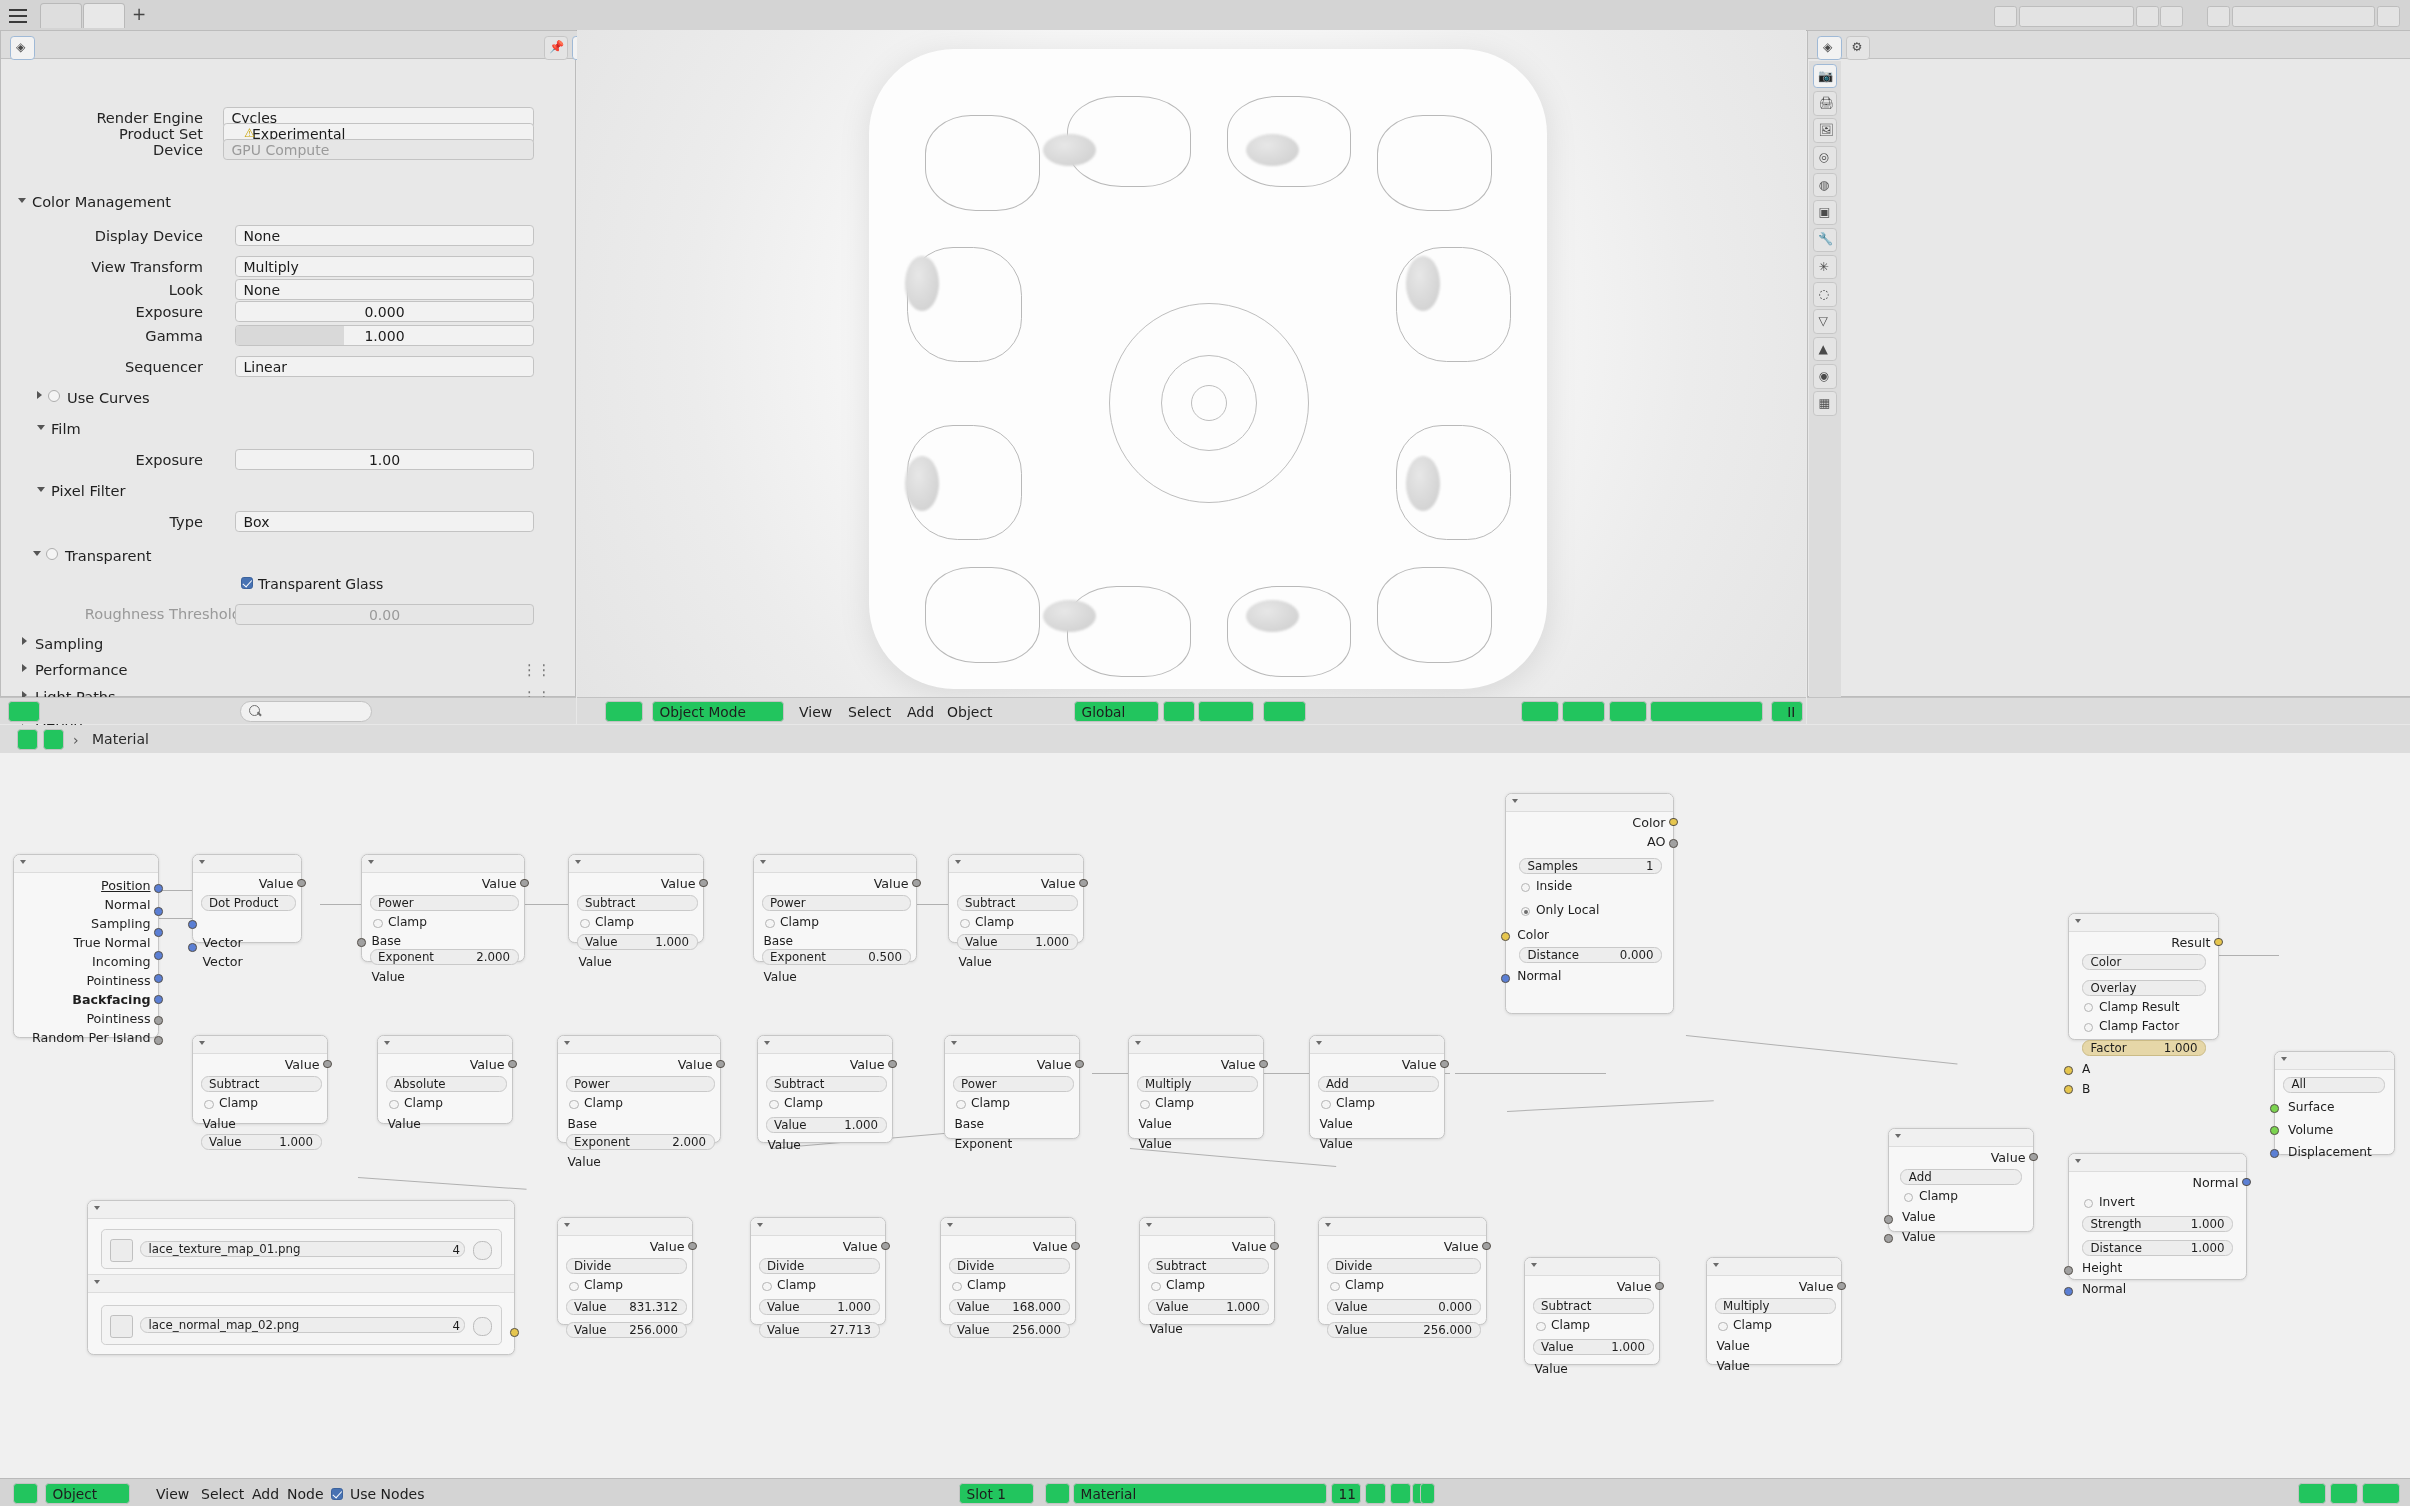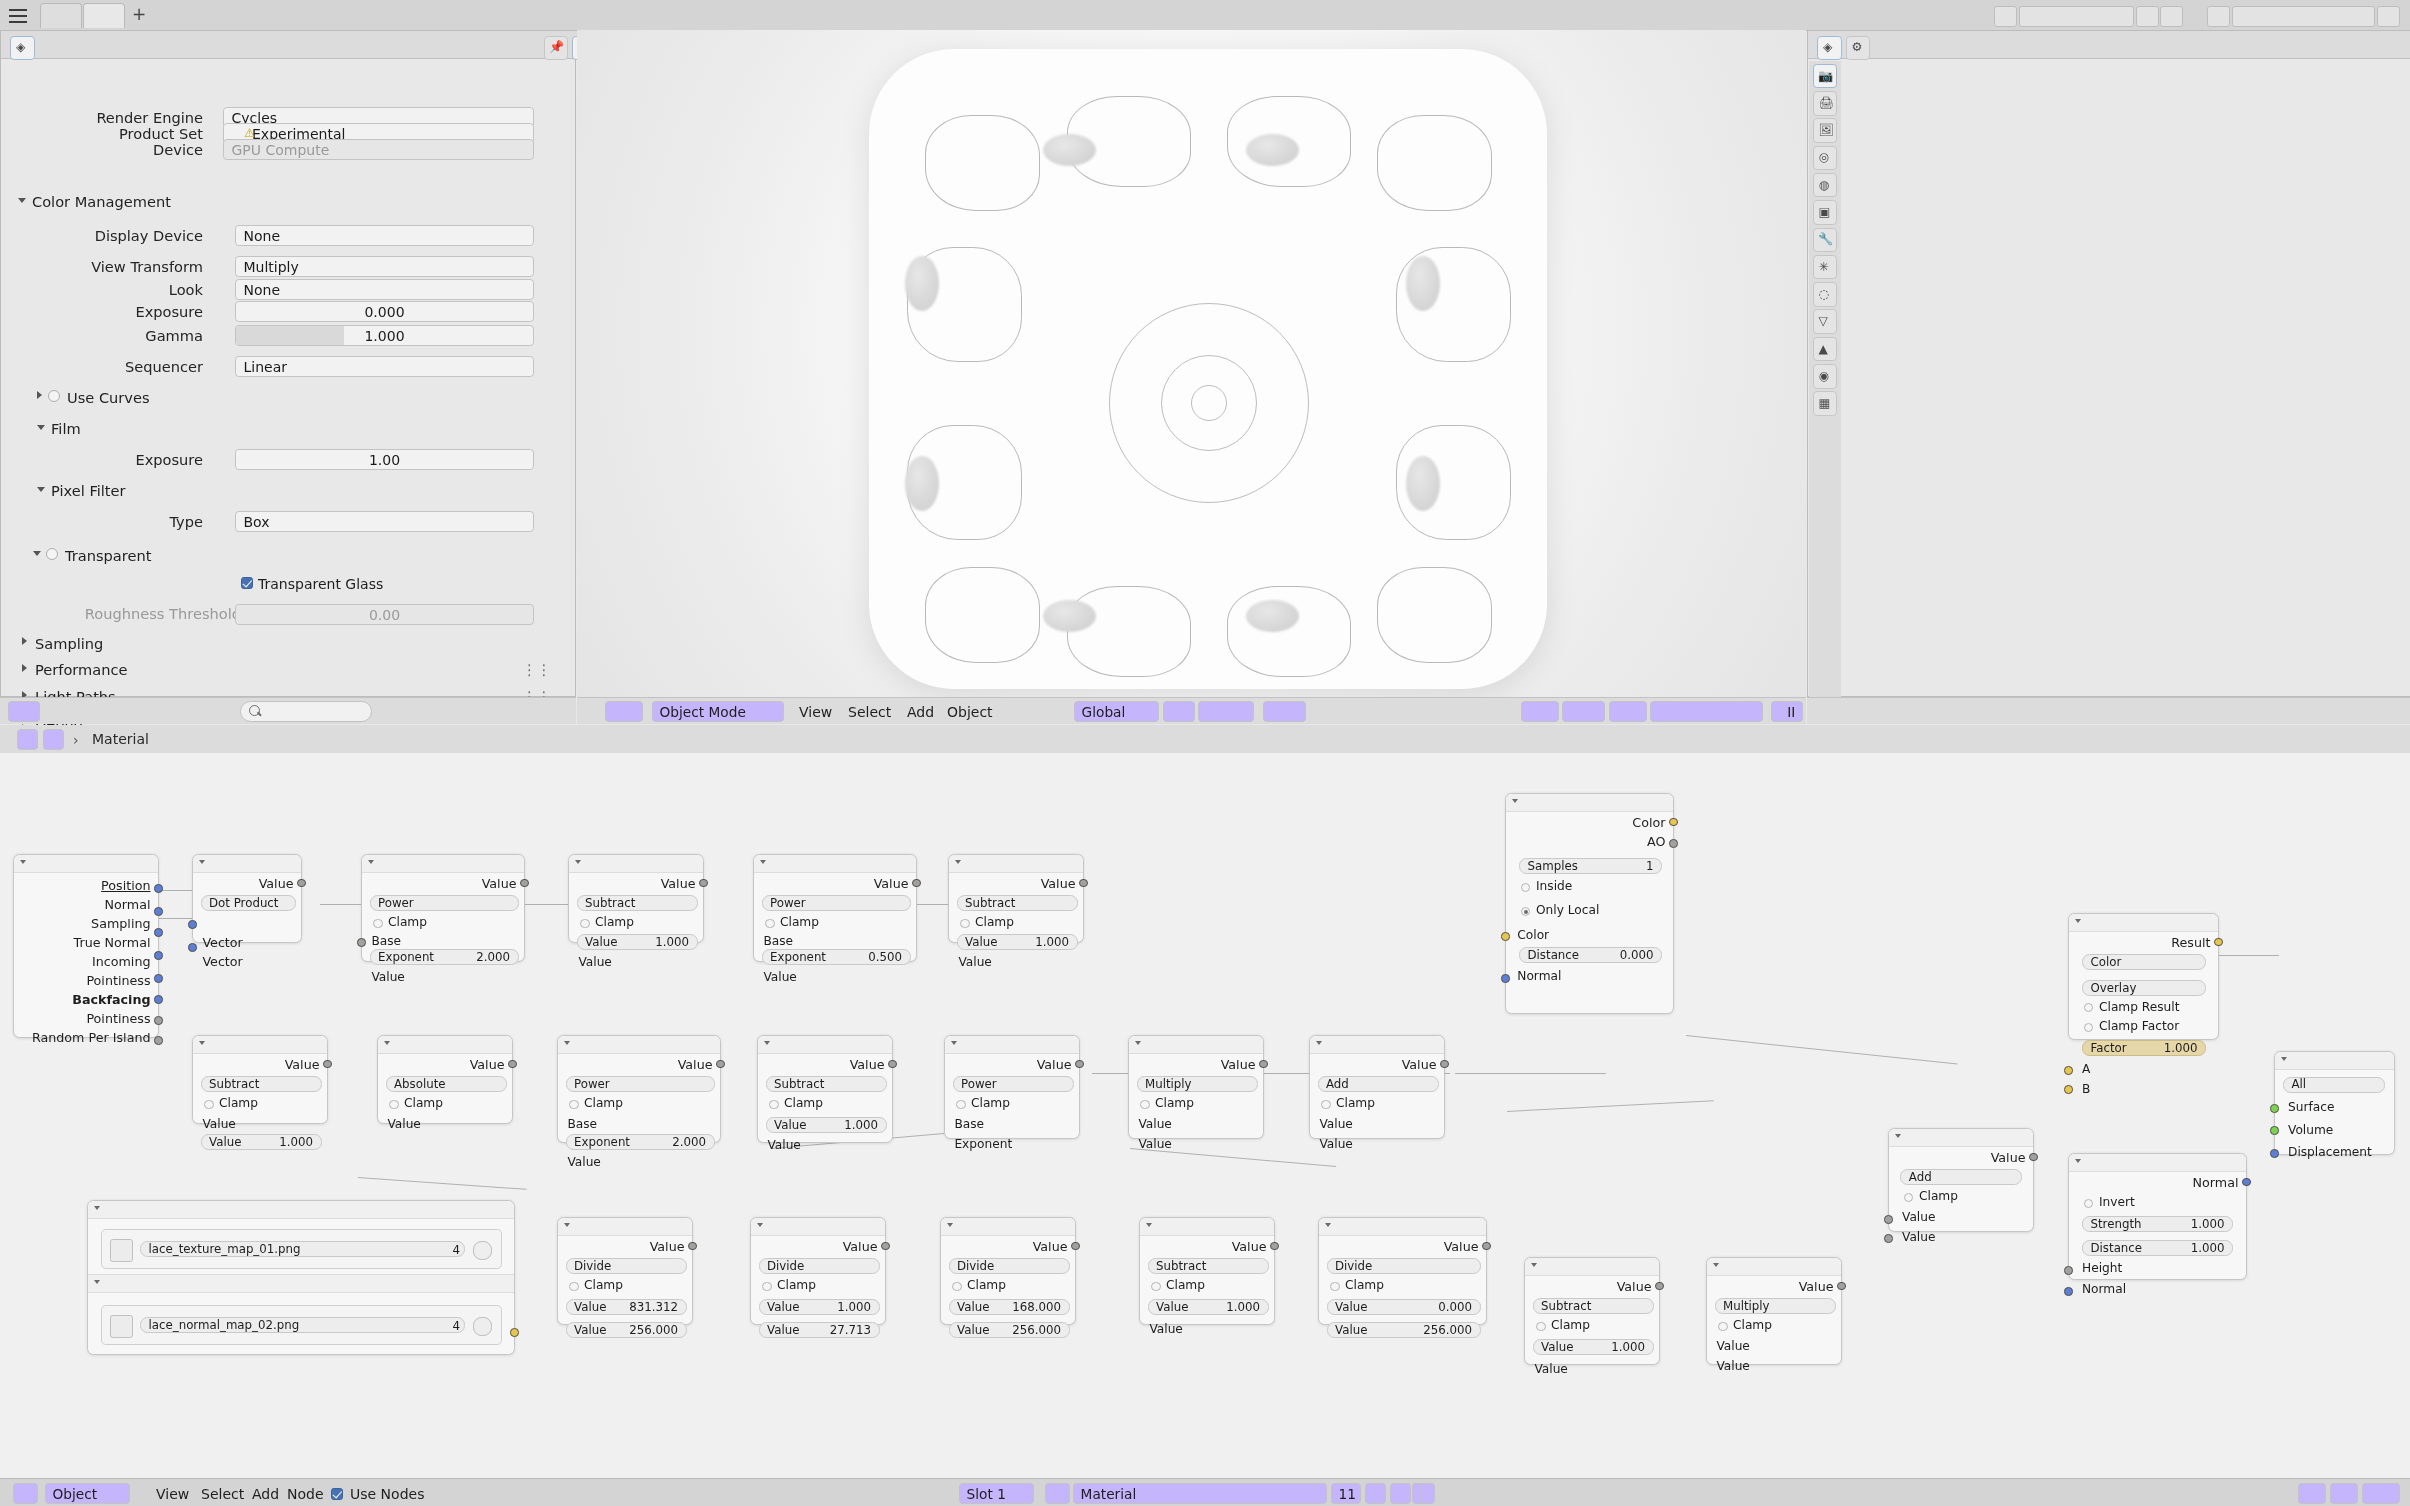--- a/index.html
+++ b/index.html
@@ -44,21 +44,21 @@
 
   
   .viewport{position:absolute;background:#e0e0e0;overflow:hidden;}
   .vpimg{position:absolute;left:0;top:0;right:0;bottom:0;background:
       radial-gradient(circle at 50% 45%, #ffffff 0%, #f6f6f6 45%, #ececec 70%, #e4e4e4 100%);}
   .obj{position:absolute;border-radius:85px;background:#fdfdfd;box-shadow:0 5.6px 32px rgba(0,0,0,.10);}
   .blob{position:absolute;border-radius:50%;background:radial-gradient(ellipse at 40% 35%, #e7e7e7, #d4d4d4 70%, #cfcfcf);filter:blur(1.1px);}
   .cell{position:absolute;border:1.3px solid #b9b9b9;border-radius:40% 42% 38% 44%;}
   .ring{position:absolute;border:1.5px solid #bdbdbd;border-radius:50%;}
   .hdr-strip{position:absolute;height:26px;background:#dcdcdc;border-top:0.9px solid #c2c2c2;font-size:14px;color:#222;}
-  .hbtn{position:absolute;height:21px;background:#c4b5fd;border:0.9px solid #c3c3c3;border-radius:3.8px;box-sizing:border-box;font-size:13.7px;color:#1d1d1d;padding:1.9px 6.6px;line-height:17px;white-space:nowrap;}
+  .hbtn{position:absolute;height:21px;background:#22c55e;border:0.9px solid #c3c3c3;border-radius:3.8px;box-sizing:border-box;font-size:13.7px;color:#1d1d1d;padding:1.9px 6.6px;line-height:17px;white-space:nowrap;}
   .hlabel{position:absolute;font-size:14px;color:#1e1e1e;}
 
   
   .crumb{position:absolute;height:24.5px;font-size:14px;color:#2a2a2a;}
 
   
   .nodearea{position:absolute;background:#f0f0f0;overflow:hidden;}
   .node{position:absolute;background:#f7f7f7;border:0.9px solid #c6c6c6;border-radius:6.6px;box-sizing:border-box;box-shadow:0 0.9px 2.8px rgba(0,0,0,.10);}
   .node .nhead{position:relative;height:17px;border-bottom:0.9px solid #dcdcdc;border-radius:5.6px 5.6px 0 0;background:#f0f0f0;}
   .node .nhead .v{position:absolute;left:5.6px;top:4.7px;width:0;height:0;border-left:3.8px solid transparent;border-right:3.8px solid transparent;border-top:4.7px solid #6a6a6a;}

